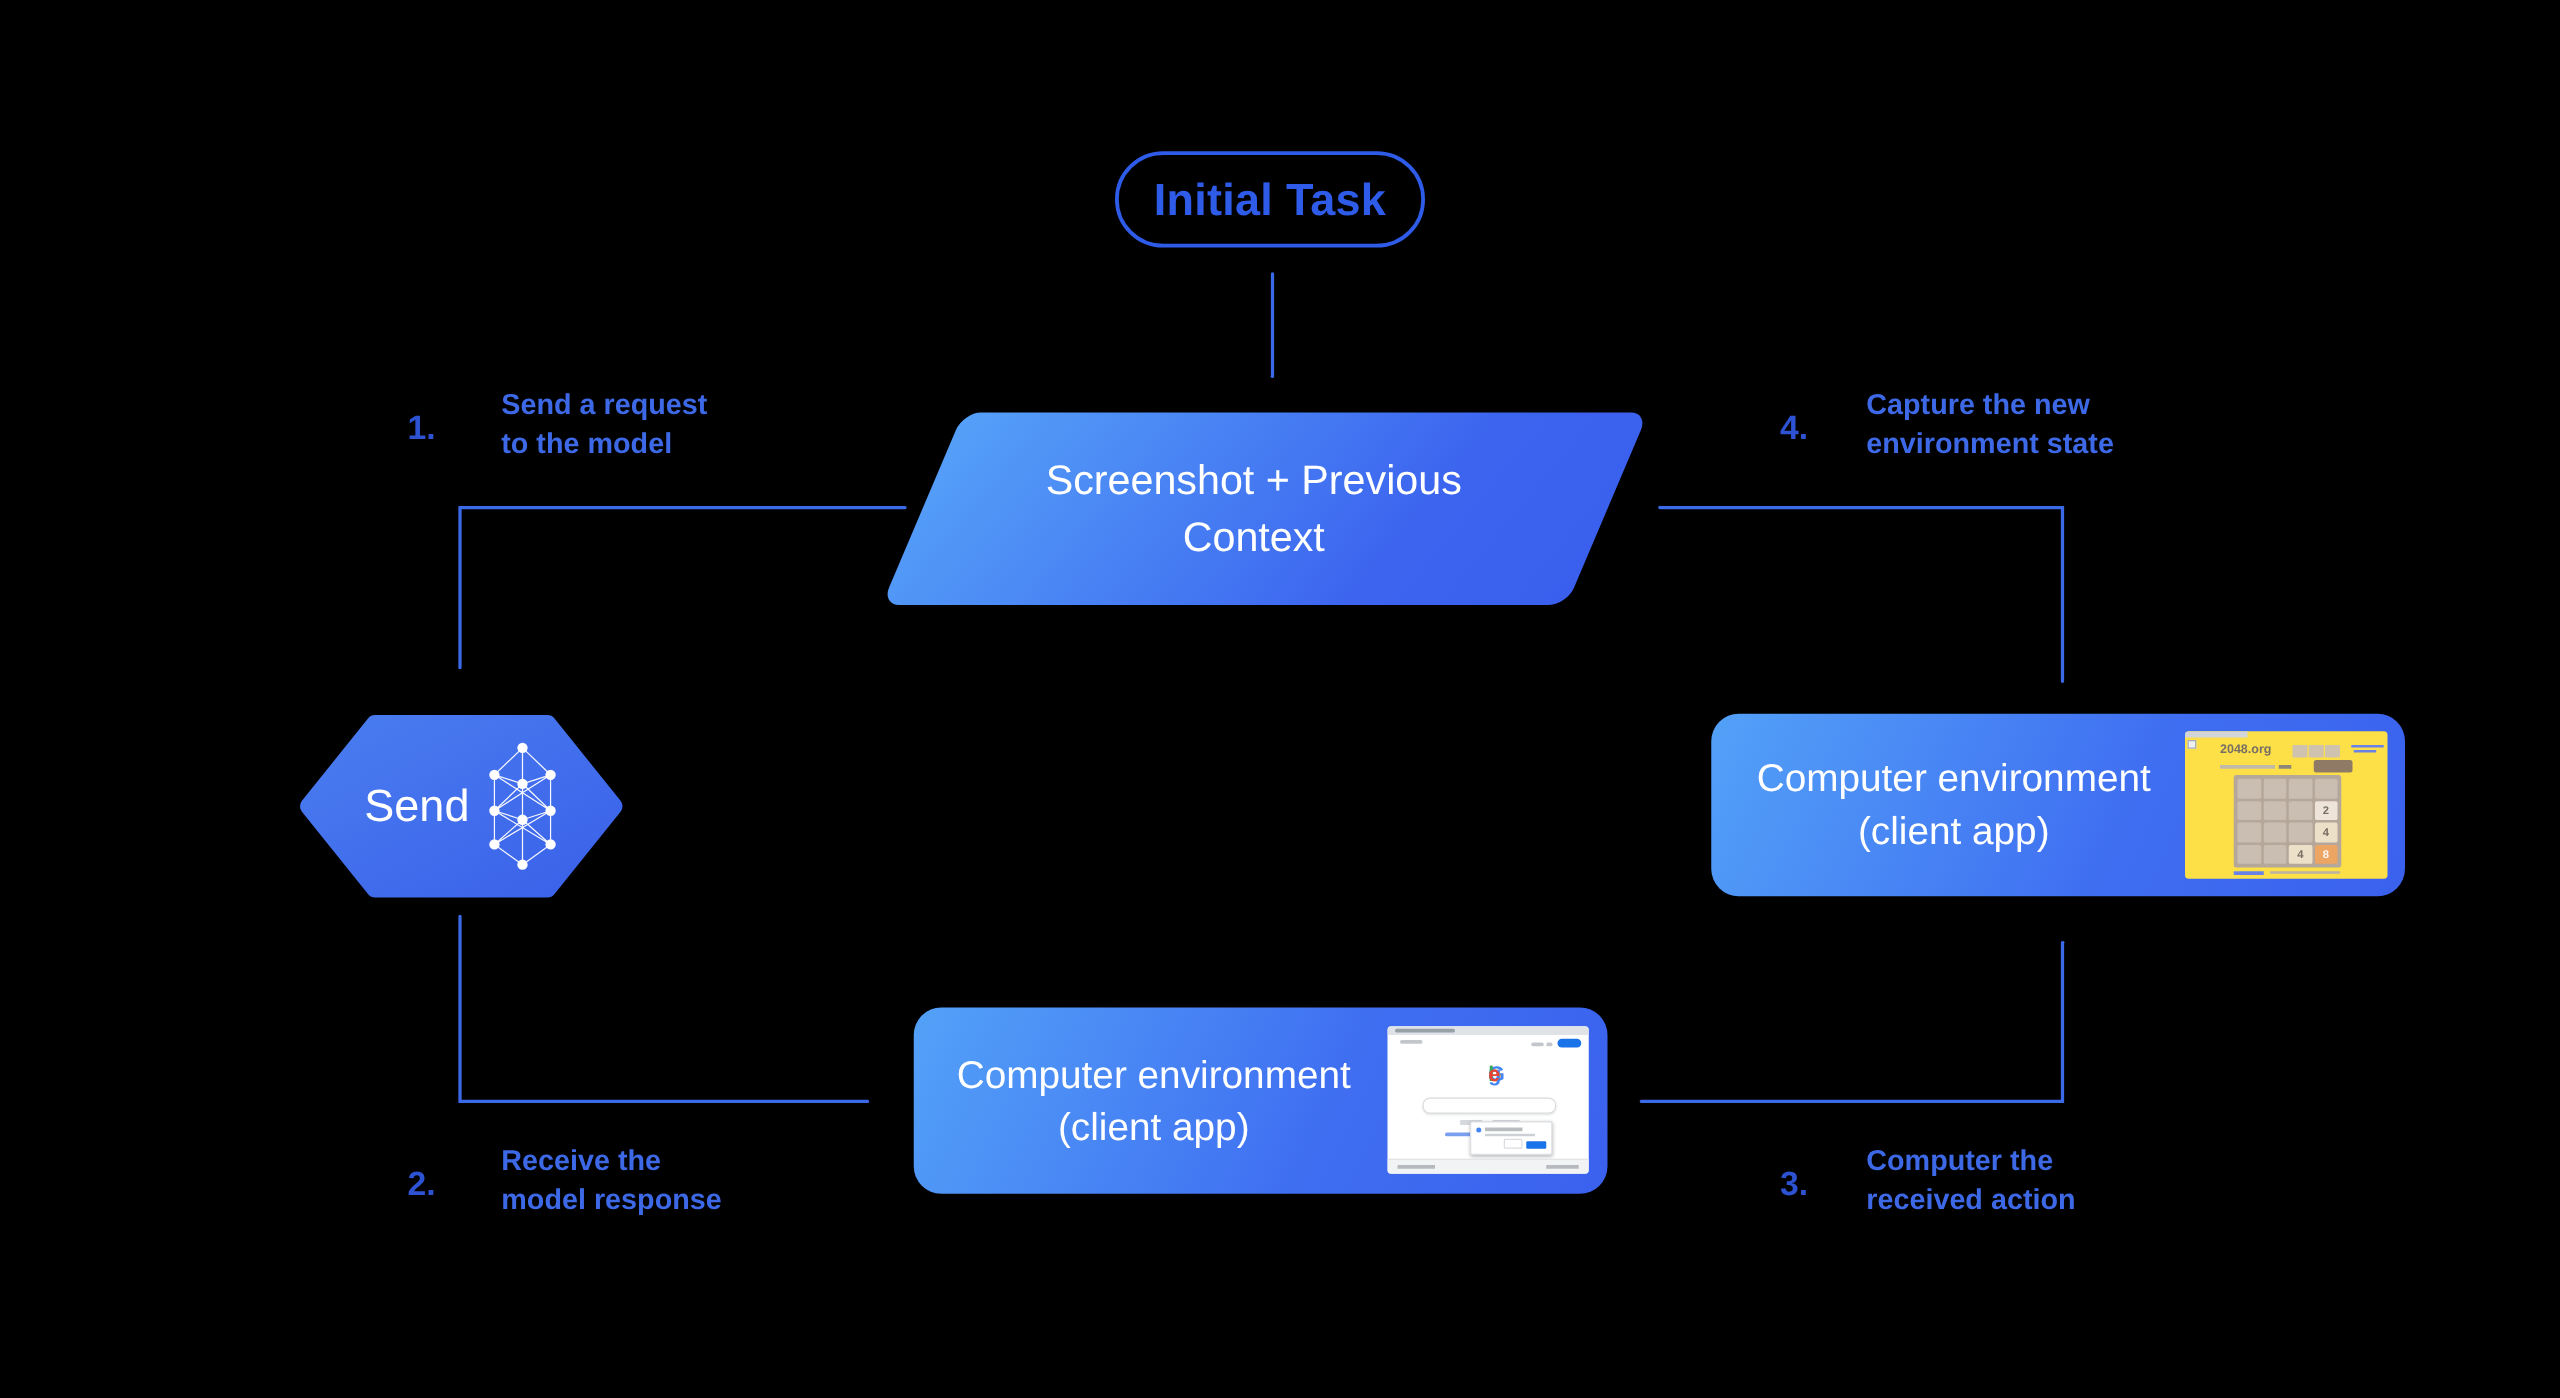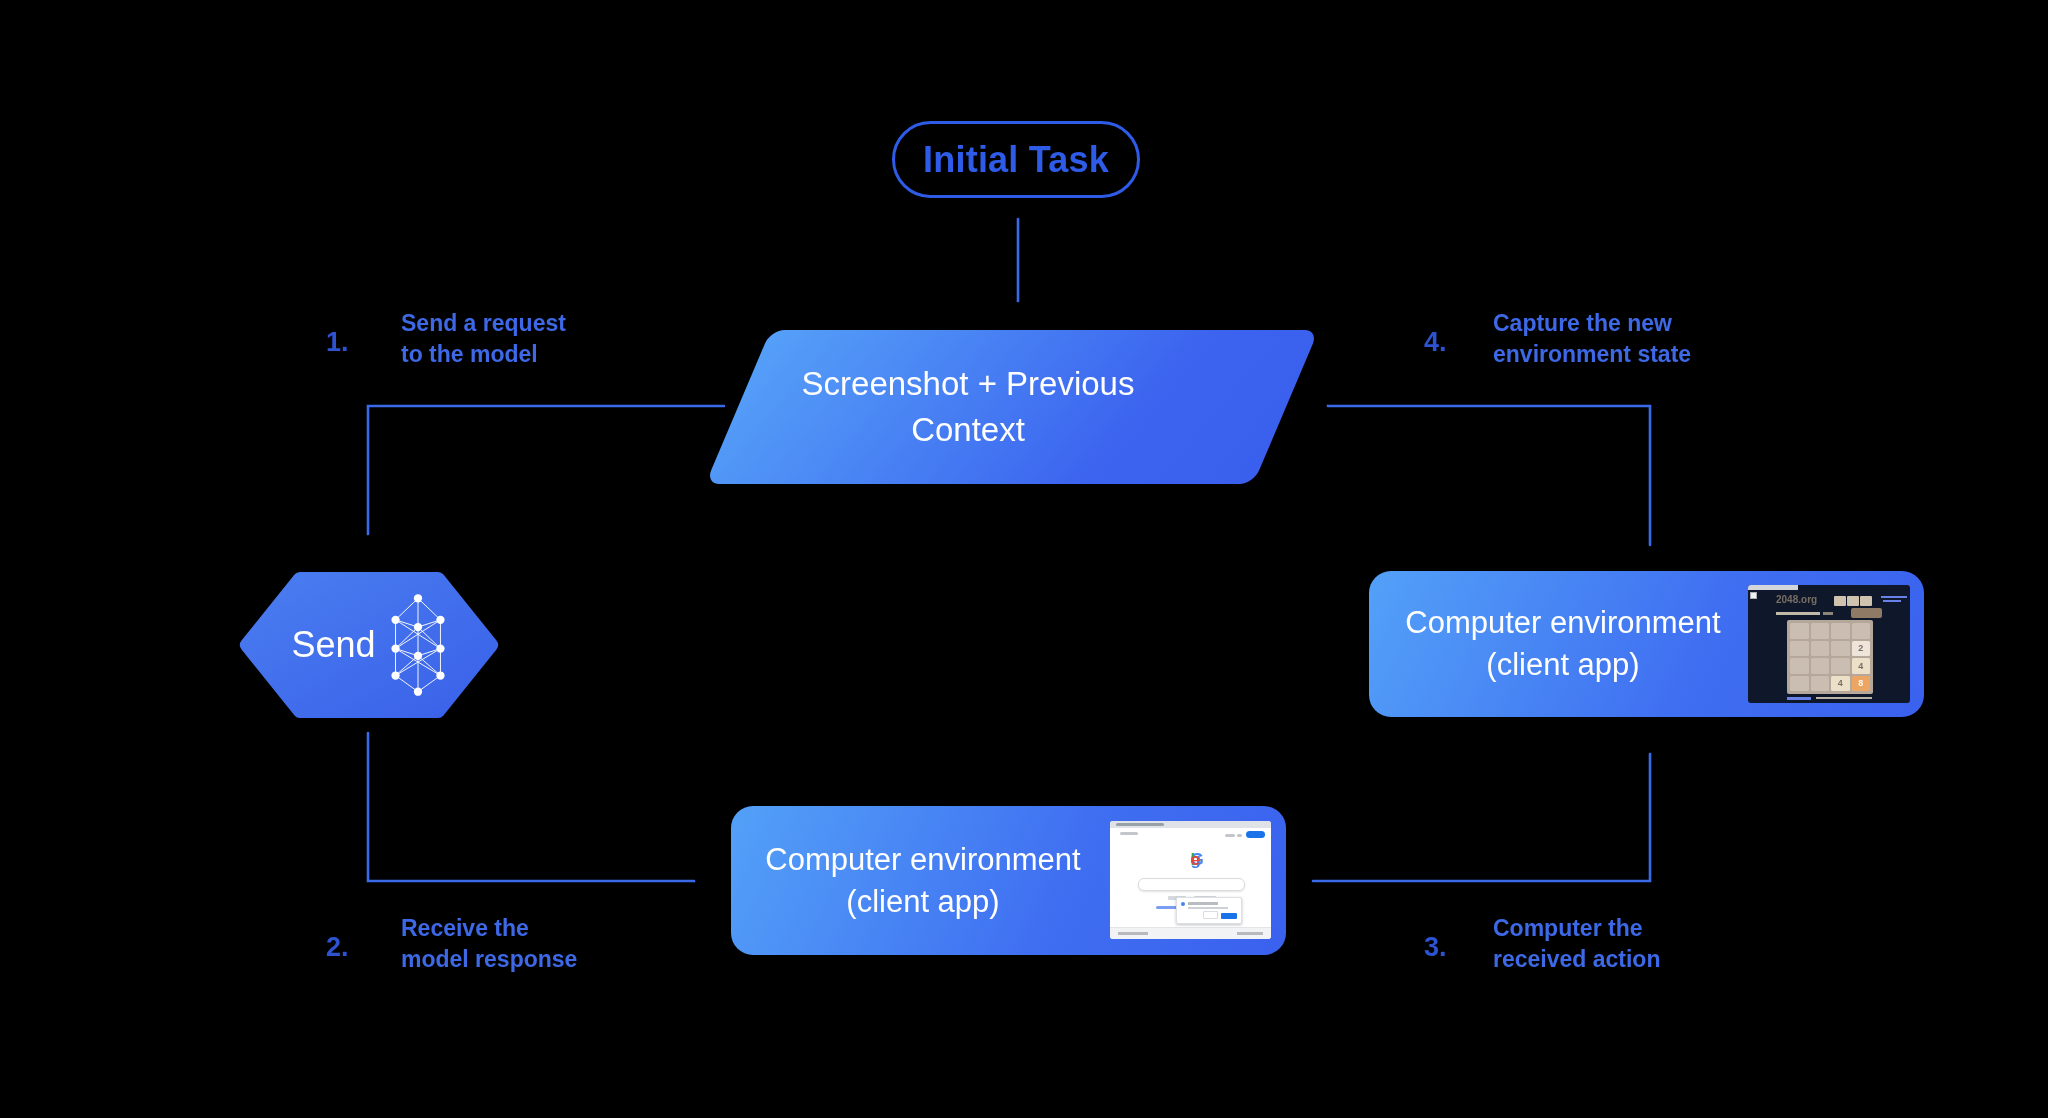--- a/index.html
+++ b/index.html
@@ -11,21 +11,21 @@
         border:3px solid #2e5ce9;border-radius:40px;display:flex;align-items:center;justify-content:center;
         color:#2e5ce9;font-size:36px;font-weight:600;letter-spacing:.2px;}
 
   
   .arrows{position:absolute;left:0;top:0;pointer-events:none;}
 
   
   .para-bg{position:absolute;left:738px;top:330px;width:548px;height:154px;border-radius:14px;
            background:linear-gradient(112deg,#55a0f8 0%,#3c64ef 72%,#3a5fee 100%);
            transform:skewX(-23deg);}
-  .para-text{position:absolute;left:718px;top:330px;width:500px;height:154px;display:flex;
+  .para-text{position:absolute;left:753px;top:330px;width:500px;height:154px;display:flex;
              flex-direction:column;align-items:center;justify-content:center;color:#fff;
              font-size:33px;line-height:1.38;font-weight:400;text-align:center;}
 
   
   .hex-wrap{position:absolute;left:238px;top:570px;width:262px;height:150px;}
   .hex-content{position:absolute;left:238px;top:570px;width:262px;height:150px;display:flex;
                align-items:center;justify-content:center;gap:13px;color:#fff;font-size:36px;font-weight:400;}
 
   
   .env-box{position:absolute;border-radius:22px;
@@ -66,21 +66,21 @@
   .g-dlg-dot{left:4px;top:4px;width:4px;height:4px;border-radius:50%;background:#4285F4;}
   .g-dlg-l1{left:11px;top:4px;width:30px;height:2.5px;background:#b9bdc2;}
   .g-dlg-l2{left:11px;top:9px;width:40px;height:2px;background:#cdd1d5;}
   .g-dlg-b1{right:23px;bottom:4px;width:13px;height:6px;border:1px solid #dadce0;border-radius:1px;background:#fff;}
   .g-dlg-b2{right:4px;bottom:4px;width:16px;height:6.5px;background:#1a73e8;border-radius:1px;}
   .g-footer{left:0;bottom:0;width:161px;height:11px;background:#f1f3f4;border-top:1px solid #e2e4e8;}
   .g-fdash1{left:8px;top:4px;width:30px;height:2.5px;background:#b6babe;}
   .g-fdash2{right:8px;top:4px;width:26px;height:2.5px;background:#b6babe;}
 
   
-  .zshot{left:1748px;top:585px;width:162px;height:118px;background:#0f172a;}
+  .zshot{left:1748px;top:585px;width:162px;height:118px;background:#fde047;}
   .z-tabstrip{left:0;top:0;width:50px;height:5px;background:#d2d6da;}
   .z-sq{left:2px;top:7px;width:5px;height:5px;border:1px solid #a9adb3;background:#eef0f2;}
   .z-title{left:28px;top:9px;font-size:10px;font-weight:700;color:#776e65;position:absolute;}
   .z-score{top:11px;width:12px;height:10px;background:#cfc2ae;border-radius:1px;}
   .z-s1{left:86px}.z-s2{left:99px}.z-s3{left:112px}
   .z-toplink1{right:3px;top:11px;width:26px;height:2px;background:#6a82e8;}
   .z-toplink2{right:9px;top:15px;width:18px;height:2px;background:#6a82e8;}
   .z-sub1{left:28px;top:27px;width:44px;height:3px;background:#c2baa9;}
   .z-sub2{left:75px;top:27px;width:10px;height:3px;background:#8d8578;}
   .z-btn{left:103px;top:23px;width:31px;height:10px;background:#8f7a66;border-radius:2px;}

